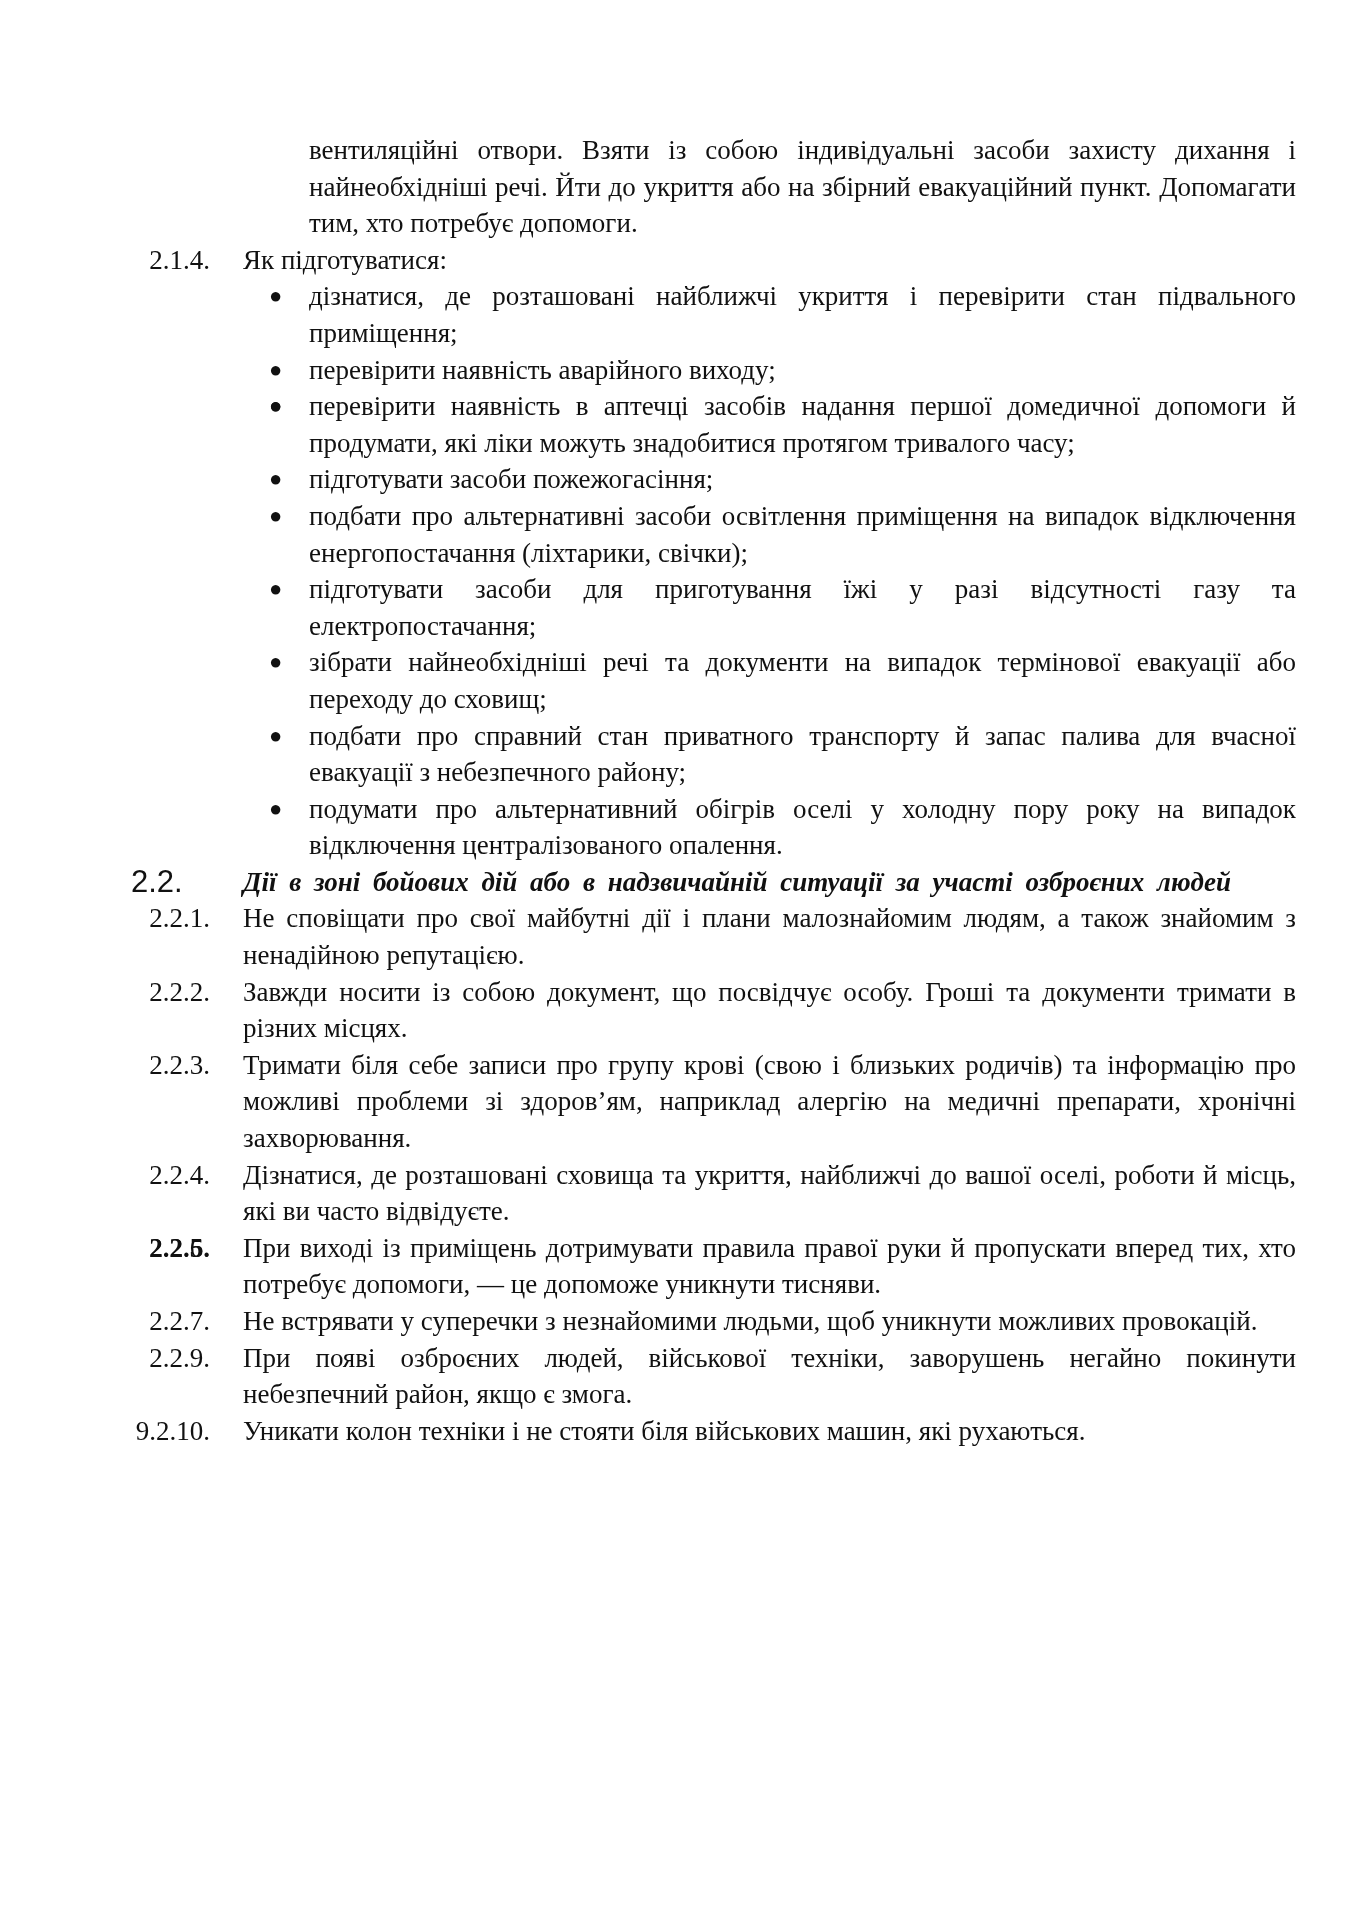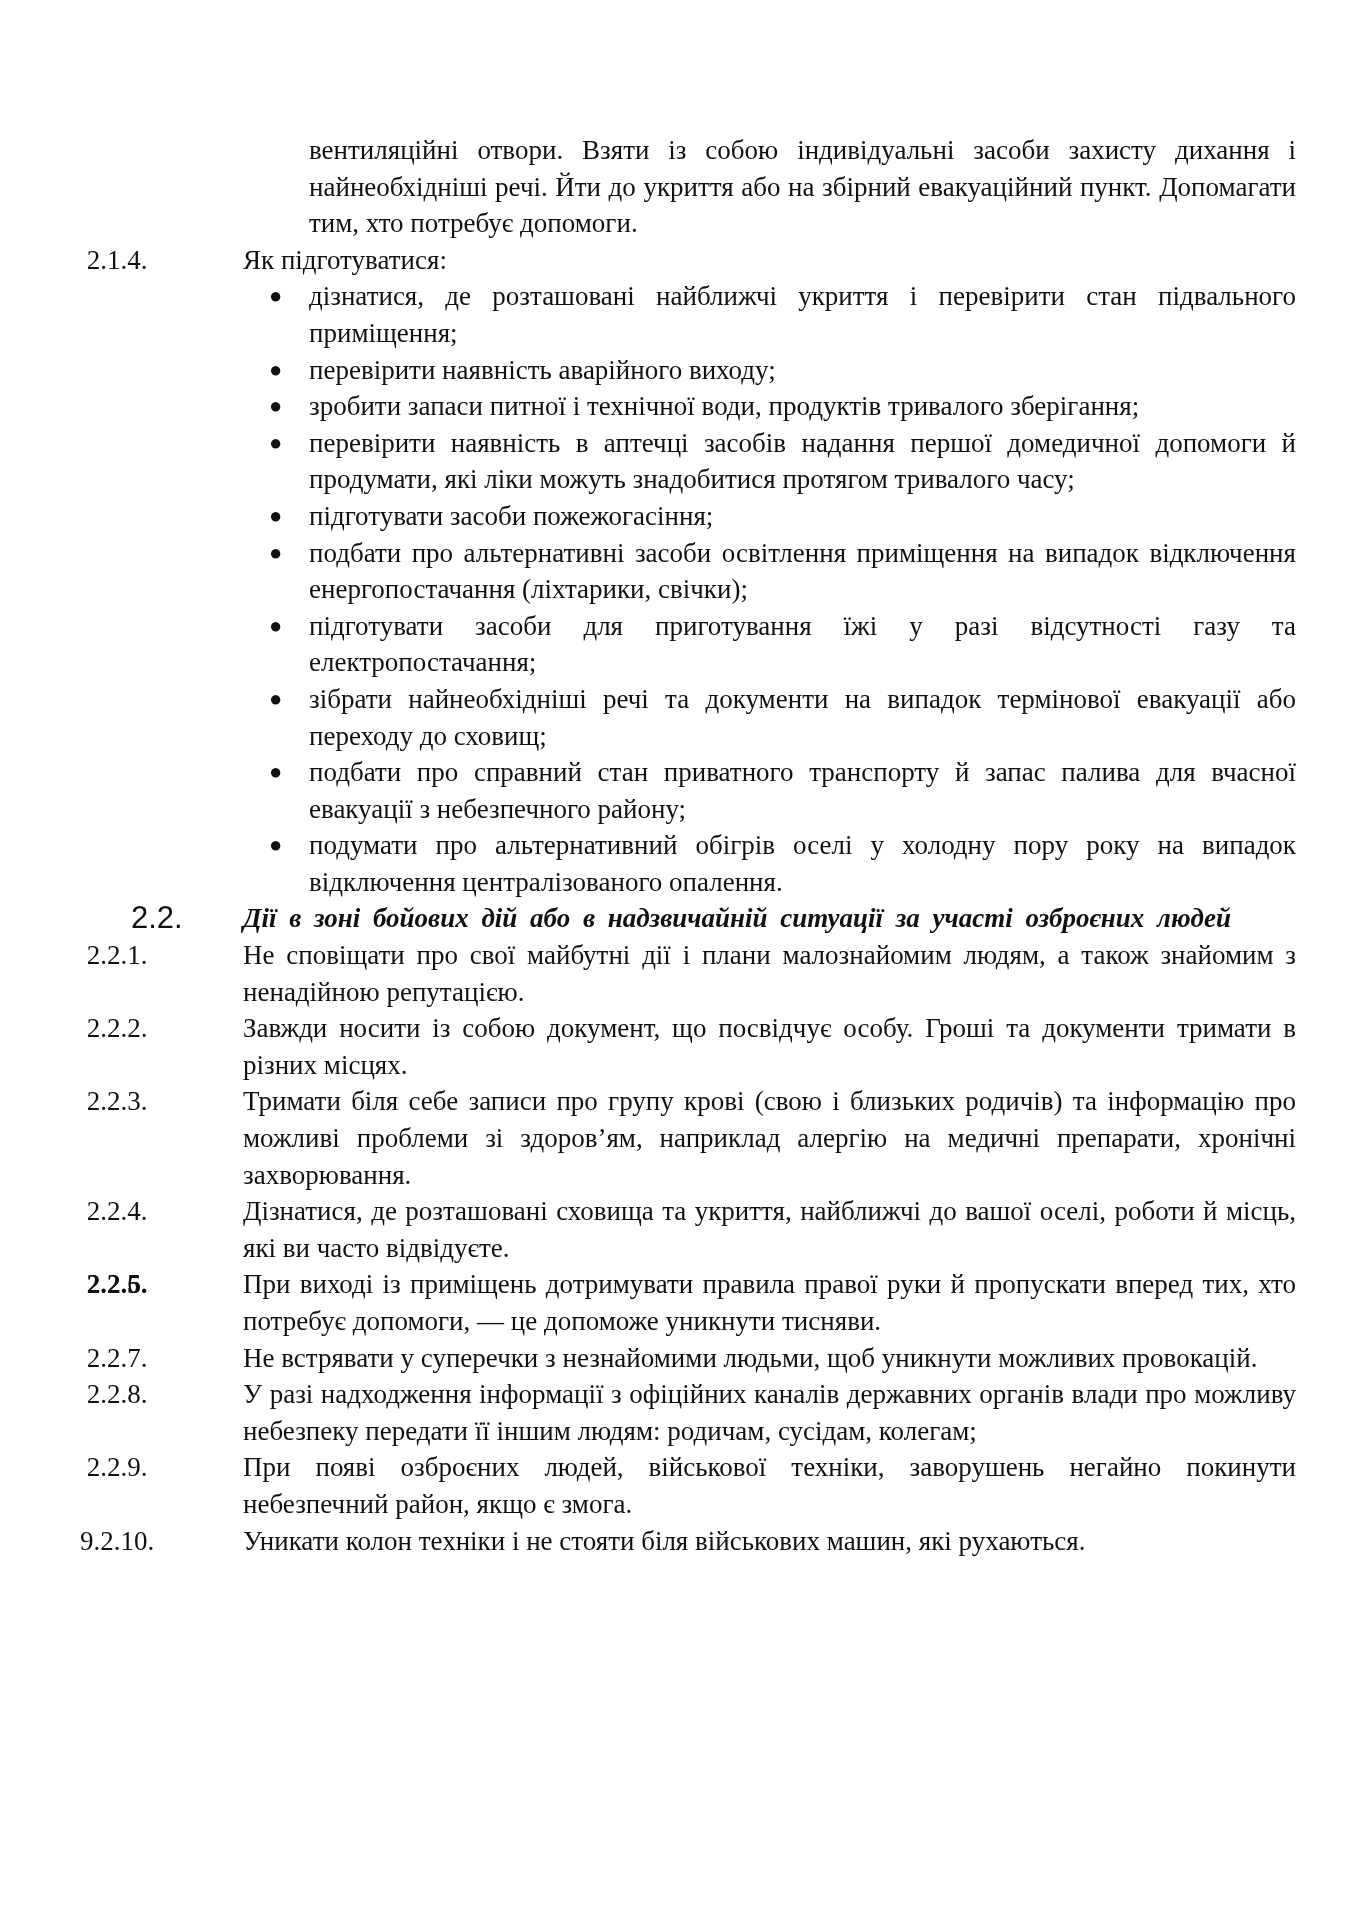--- a/index.html
+++ b/index.html
@@ -70,44 +70,44 @@
       margin-left: 243px;
       width: 1053px;
       font-weight: bold;
       font-style: italic;
       text-align: justify;
       text-align-last: left;
       word-spacing: 6px;
     }
     .num-r {
       position: absolute;
-      left: 16px;
+      left: 8px;
       width: 205px;
-      text-align: center;
+      text-align: right;
       white-space: nowrap;
     }
   </style>
 </head>
 <body>
 
 <div class="page">
 
   <div class="row">
     <div class="cont">вентиляційні отвори. Взяти із собою індивідуальні засоби захисту дихання і найнеобхідніші речі. Йти до укриття або на збірний евакуаційний пункт. Допомагати тим, хто потребує допомоги.</div>
   </div>
 
   <div class="row">
     <span class="num-r" style="width:202px;">2.1.4.</span>
     <div class="body">Як підготуватися:</div>
   </div>
 
   <ul class="bullets">
     <li><span class="dot">●</span><span>дізнатися, де розташовані найближчі укриття і перевірити стан підвального приміщення;</span></li>
     <li><span class="dot">●</span><span>перевірити наявність аварійного виходу;</span></li>
-    <li><span class="dot">●</span><span>зробити запаси питної і технічної води, продуктів тривалого зберігання;</span></li>
+    <li><span class="dot">●</span></li>
     <li><span class="dot">●</span><span>перевірити наявність в аптечці засобів надання першої домедичної допомоги й продумати, які ліки можуть знадобитися протягом тривалого часу;</span></li>
     <li><span class="dot">●</span><span>підготувати засоби пожежогасіння;</span></li>
     <li><span class="dot">●</span><span>подбати про альтернативні засоби освітлення приміщення на випадок відключення енергопостачання (ліхтарики, свічки);</span></li>
     <li><span class="dot">●</span><span>підготувати засоби для приготування їжі у разі відсутності газу та електропостачання;</span></li>
     <li><span class="dot">●</span><span>зібрати найнеобхідніші речі та документи на випадок термінової евакуації або переходу до сховищ;</span></li>
     <li><span class="dot">●</span><span>подбати про справний стан приватного транспорту й запас палива для вчасної евакуації з небезпечного району;</span></li>
     <li><span class="dot">●</span><span>подумати про альтернативний обігрів оселі у холодну пору року на випадок відключення централізованого опалення.</span></li>
   </ul>
 
   <div class="row">
@@ -136,24 +136,20 @@
   </div>
   <div class="row">
     <span class="num-r" style="width:202px;">2.2.6.</span>
     <div class="body">При виході із приміщень дотримувати правила правої руки й пропускати вперед тих, хто потребує допомоги, — це допоможе уникнути тисняви.</div>
   </div>
   <div class="row">
     <span class="num-r" style="width:202px;">2.2.7.</span>
     <div class="body">Не встрявати у суперечки з незнайомими людьми, щоб уникнути можливих провокацій.</div>
   </div>
   <div class="row">
-    <span class="num-r" style="width:202px;">2.2.8.</span>
-    <div class="body">У разі надходження інформації з офіційних каналів державних органів влади про можливу небезпеку передати її іншим людям: родичам, сусідам, колегам;</div>
-  </div>
-  <div class="row">
     <span class="num-r" style="width:202px;">2.2.9.</span>
     <div class="body">При появі озброєних людей, військової техніки, заворушень негайно покинути небезпечний район, якщо є змога.</div>
   </div>
   <div class="row">
     <span class="num-r" style="width:202px;">9.2.10.</span>
     <div class="body">Уникати колон техніки і не стояти біля військових машин, які рухаються.</div>
   </div>
 
 </div>
 

